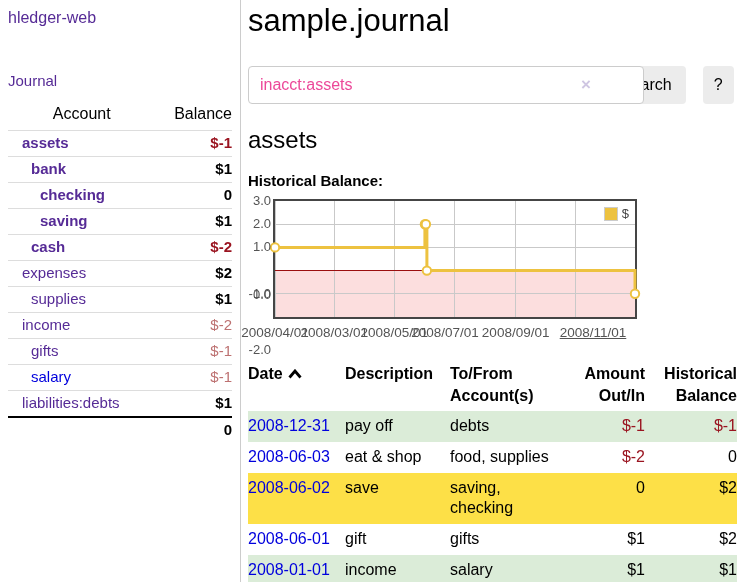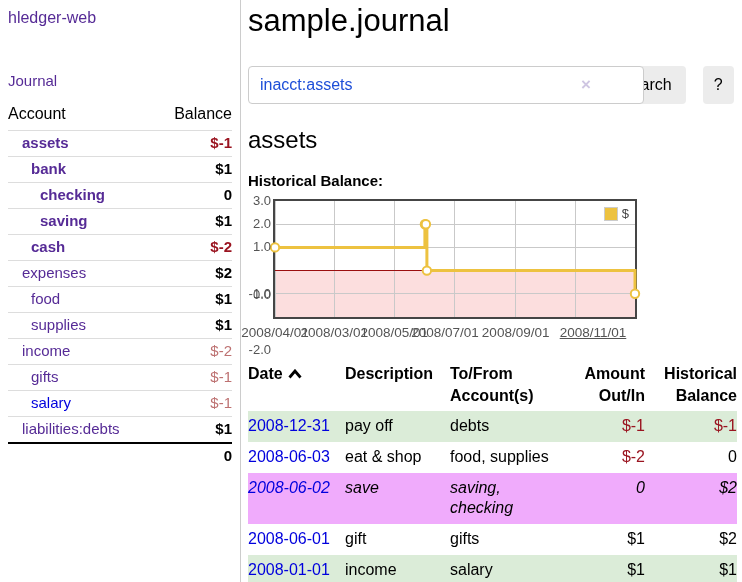--- a/index.html
+++ b/index.html
@@ -9,21 +9,21 @@
 
   
   .sidebar { position:absolute; left:0; top:0; width:224px; height:582px;
              padding:8px 8px 0 8px; border-right:1px solid #ccc; }
   a { text-decoration:none; cursor:pointer; }
   .purple { color:#562b96; }
   .blue  { color:#0000dd; }
   .brand { display:block; font-size:16px; line-height:19px; }
   .journal-link { display:block; margin-top:45px; font-size:15px; }
   table.accounts { width:100%; border-collapse:collapse; margin-top:16px; font-size:15px; }
-  table.accounts th { font-weight:normal; font-size:16px; text-align:left; padding:0 0 7px 0; }
+  table.accounts th { font-weight:normal; font-size:16px; text-align:center; padding:0 0 7px 0; }
   table.accounts th.r { text-align:right; }
   table.accounts tbody td { border-top:1px solid #ddd; padding:3px 0 4px 0; line-height:18px; }
   table.accounts td.bal { text-align:right; font-weight:bold; }
   table.accounts td.acct a { color:#562b96; font-weight:normal; }
   table.accounts td.acct a.bold { font-weight:bold; }
   table.accounts td.acct a.blue { color:#0000dd; }
   .ind1 { padding-left:14px !important; }
   .ind2 { padding-left:23px !important; }
   .ind3 { padding-left:32px !important; }
   td.pos { color:#000; }
@@ -32,21 +32,21 @@
   table.accounts tfoot td { border-top:2px solid #000; padding:3px 0 4px 0;
                             text-align:right; font-weight:bold; line-height:18px; }
 
   
   .main { position:absolute; left:248px; top:0; width:492px; height:582px; }
   h1.page-title { font-size:31px; font-weight:normal; line-height:38px; margin-top:2px; }
   .search-row { display:flex; align-items:flex-start; margin-top:26px; }
   .searchbox { position:relative; width:353px; }
   .searchbox input { width:100%; height:20px; padding:8px 30px 8px 11px; font-size:16px;
                      font-family:"Liberation Sans",sans-serif; border:1px solid #ccc;
-                     border-radius:4px; color:#1d4ed8; outline:none; }
+                     border-radius:4px; color:#ec4899; outline:none; }
   .clear-x { position:absolute; right:10px; top:9px; color:#cfc6e2; font-weight:bold;
              font-size:17px; line-height:20px; cursor:pointer; }
   .btn { height:38px; margin-left:6px; padding:0 14px; background:#ececec; border:none;
          border-radius:4px; font-size:16px; font-family:"Liberation Sans",sans-serif;
          color:#000; cursor:pointer; }
   .btn.help { margin-left:17px; padding:0 11px; }
   h2.account-title { font-size:24px; font-weight:normal; line-height:28px; margin-top:22px; }
   .chart-heading { font-size:15px; font-weight:bold; margin-top:18px; }
 
   
@@ -113,24 +113,20 @@
             <td class="acct ind3"><a class="bold ">saving</a></td>
             <td class="bal pos">$1</td>
           </tr>
           <tr>
             <td class="acct ind2"><a class="bold ">cash</a></td>
             <td class="bal neg-strong">$-2</td>
           </tr>
           <tr>
             <td class="acct ind1"><a class="">expenses</a></td>
             <td class="bal pos">$2</td>
-          </tr>
-          <tr>
-            <td class="acct ind2"><a class="">food</a></td>
-            <td class="bal pos">$1</td>
           </tr>
           <tr>
             <td class="acct ind2"><a class="">supplies</a></td>
             <td class="bal pos">$1</td>
           </tr>
           <tr>
             <td class="acct ind1"><a class="">income</a></td>
             <td class="bal neg-muted">$-2</td>
           </tr>
           <tr>
@@ -230,21 +226,21 @@
             <td class="right neg">$-1</td>
             <td class="right neg">$-1</td>
           </tr>
           <tr>
             <td><a class="datelink">2008-06-03</a></td>
             <td>eat &amp; shop</td>
             <td class="tofrom">food, supplies</td>
             <td class="right neg">$-2</td>
             <td class="right">0</td>
           </tr>
-          <tr style="background: #f0abfc; font-style: italic;">
+          <tr style="background: #fde047;">
             <td><a class="datelink">2008-06-02</a></td>
             <td>save</td>
             <td class="tofrom">saving, checking</td>
             <td class="right">0</td>
             <td class="right">$2</td>
           </tr>
           <tr>
             <td><a class="datelink">2008-06-01</a></td>
             <td>gift</td>
             <td class="tofrom">gifts</td>

